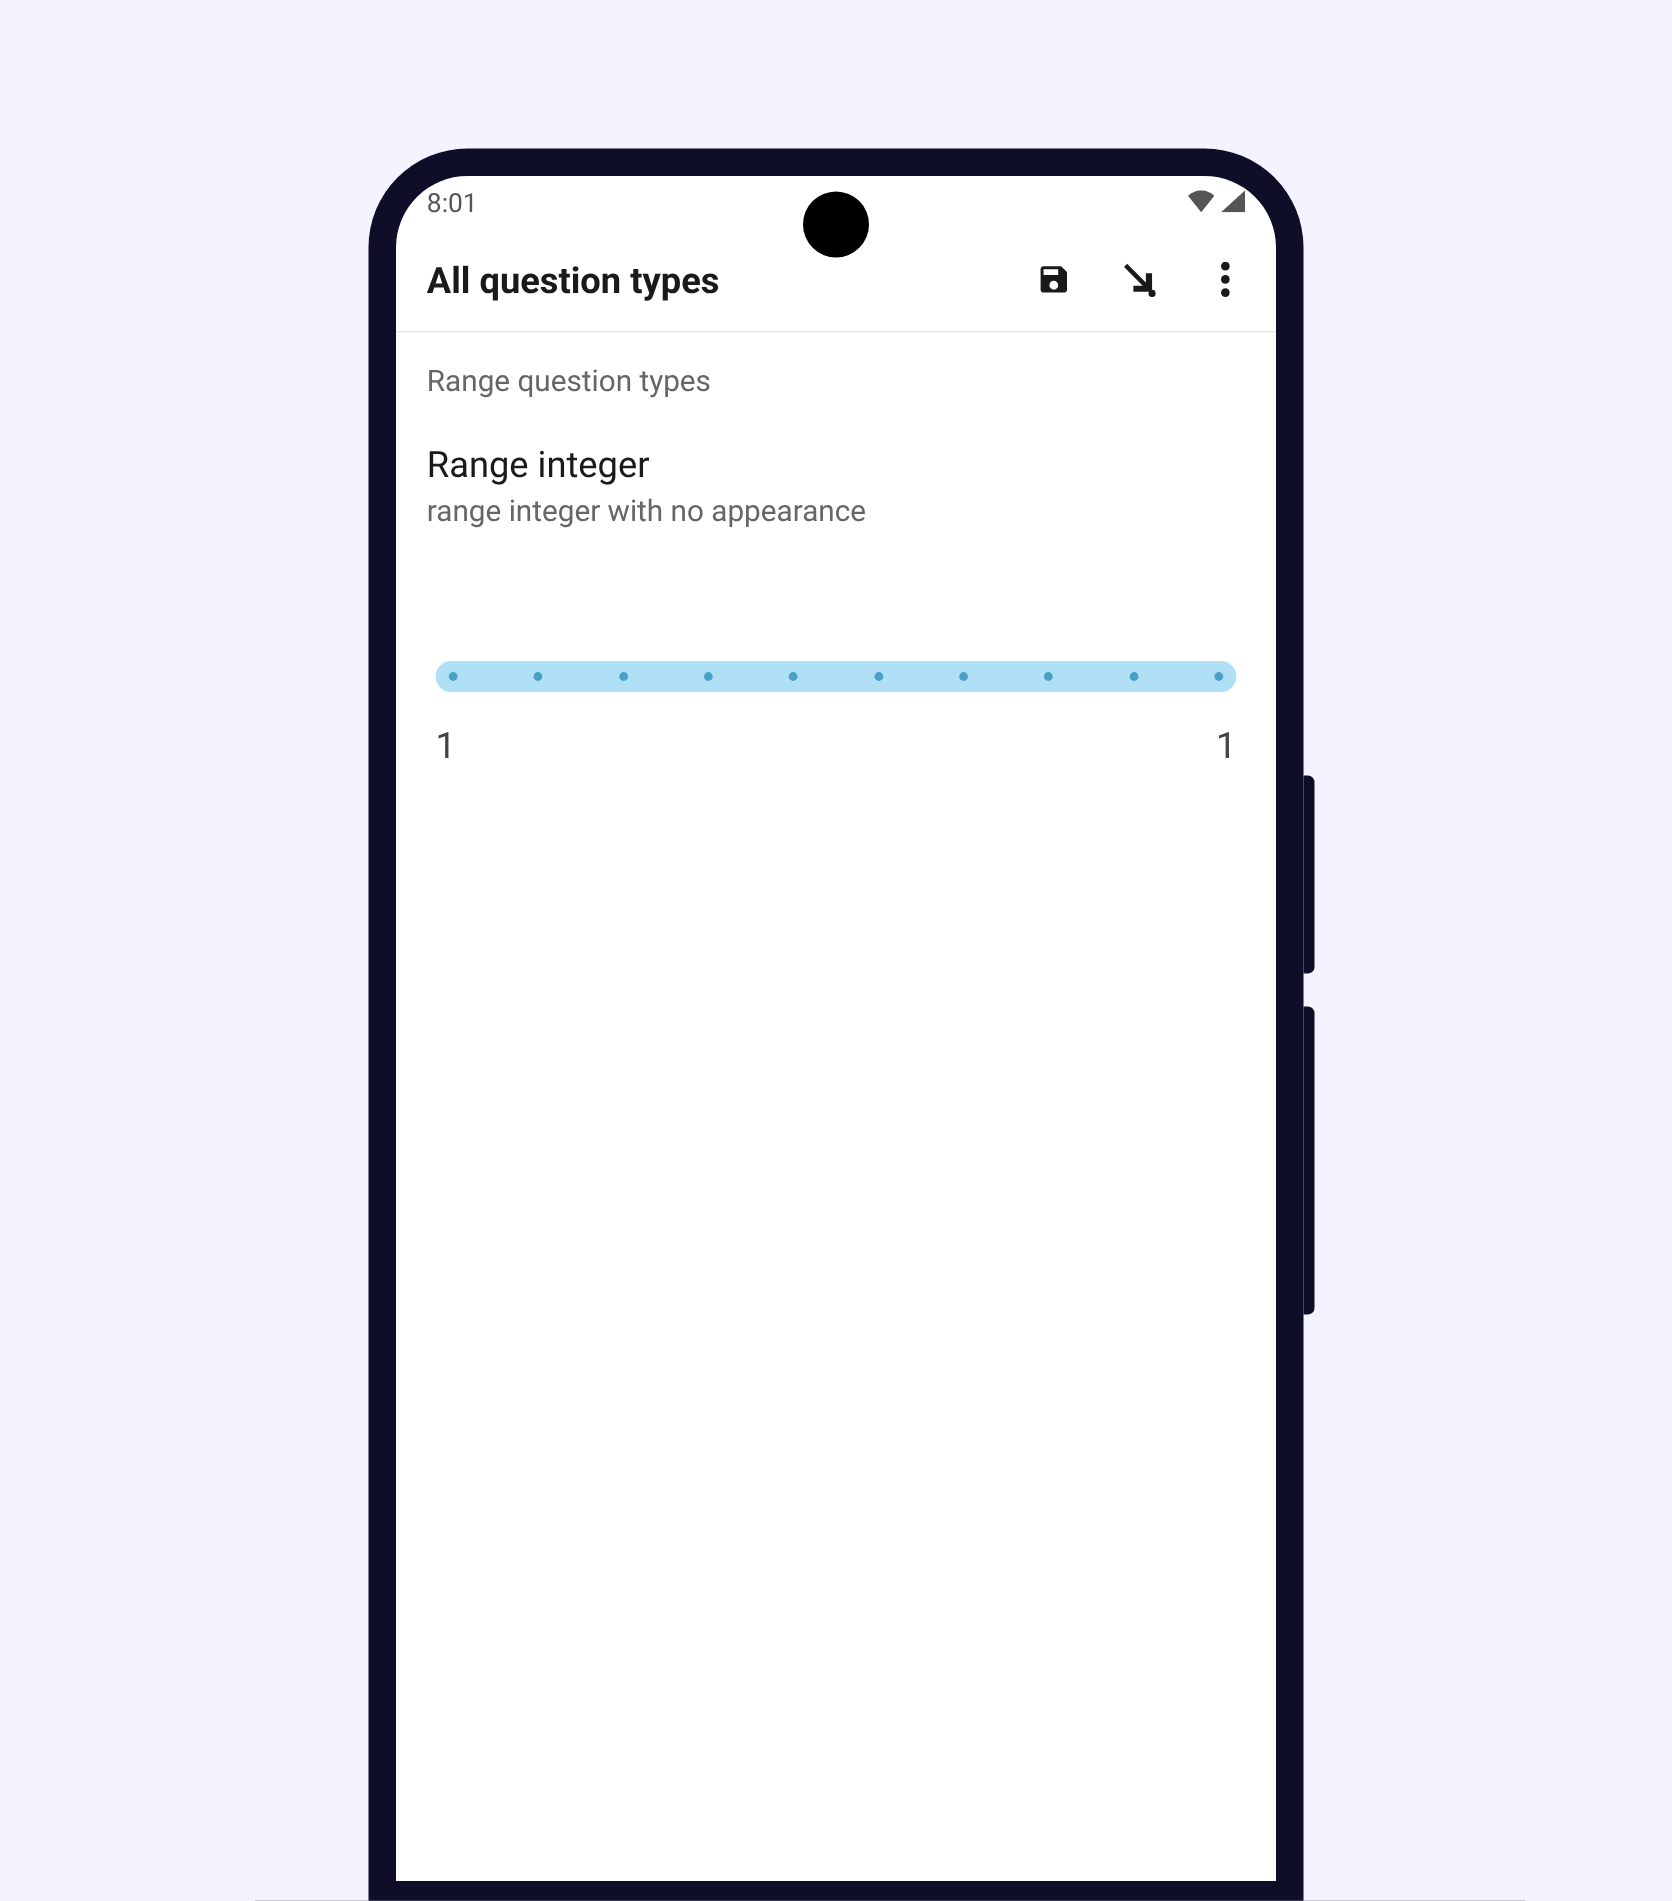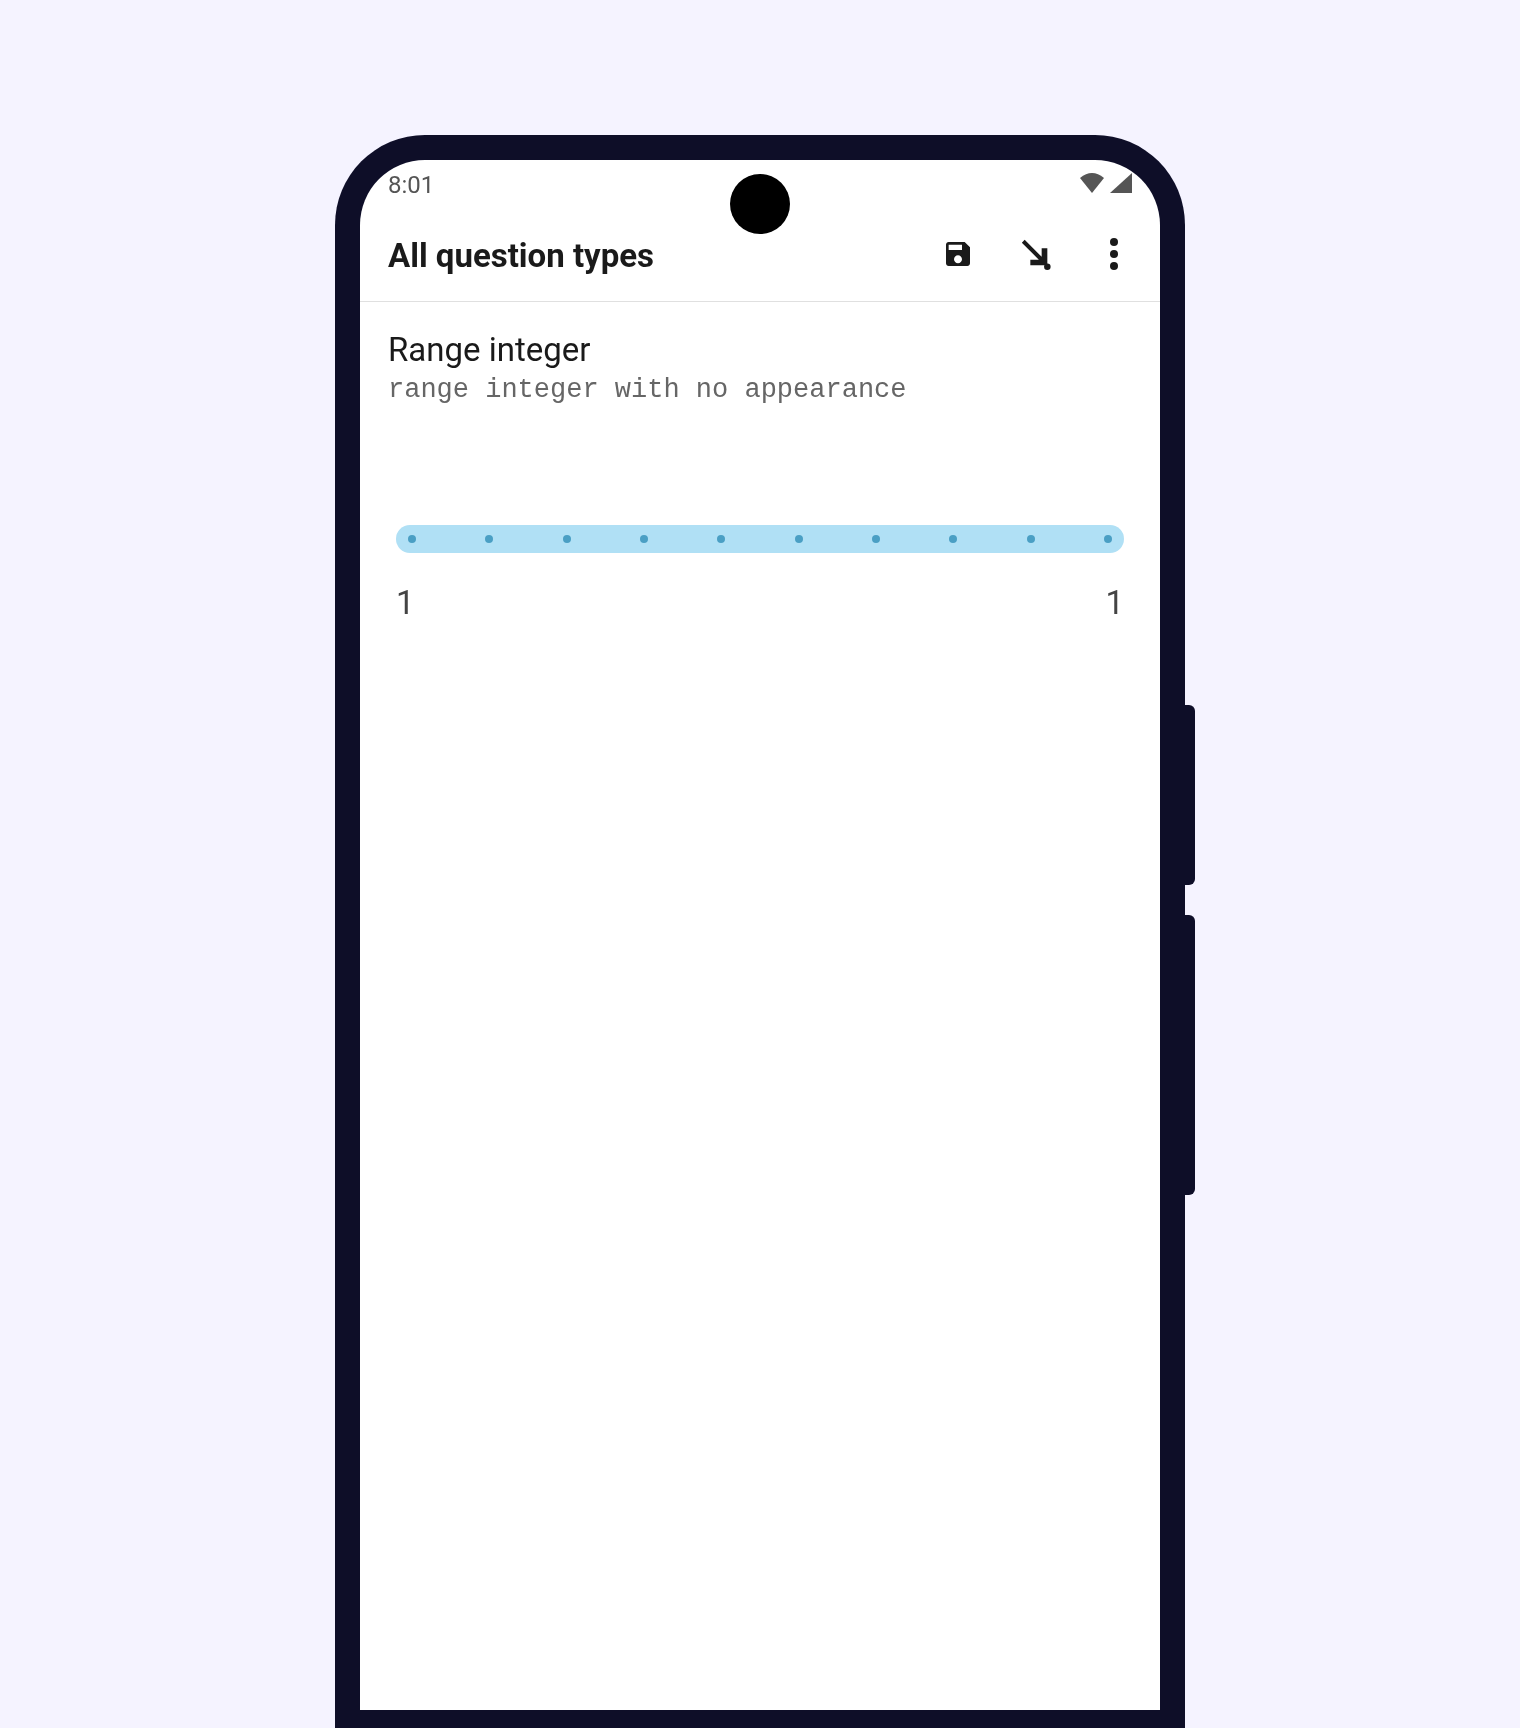--- a/index.html
+++ b/index.html
@@ -115,21 +115,20 @@
     .question-title {
       font-size: 33px;
       font-weight: 400;
       color: #1a1a1a;
       margin-bottom: 6px;
     }
     .question-hint {
       font-size: 27px;
       color: #666;
       margin-bottom: 120px;
-      font-family: Liberation Mono, monospace;
     }
     .slider-container {
       padding: 0 8px;
     }
     .slider-track {
       height: 28px;
       background: #b0e0f5;
       border-radius: 14px;
       position: relative;
       display: flex;
@@ -201,20 +200,21 @@
                   <circle cx="3" cy="3" r="3" fill="#1a1a1a"></circle>
                   <circle cx="3" cy="12" r="3" fill="#1a1a1a"></circle>
                   <circle cx="3" cy="21" r="3" fill="#1a1a1a"></circle>
                 </svg>
             </span>
           </div>
         </div>
       </div>
 
       <div class="content">
+        <div class="group-label">Range question types</div>
         <div class="question-title">Range integer</div>
         <div class="question-hint">range integer with no appearance</div>
 
         <div class="slider-container">
           <div class="slider-track" id="slider-track">
               <div class="slider-tick"></div>
               <div class="slider-tick"></div>
               <div class="slider-tick"></div>
               <div class="slider-tick"></div>
               <div class="slider-tick"></div>

